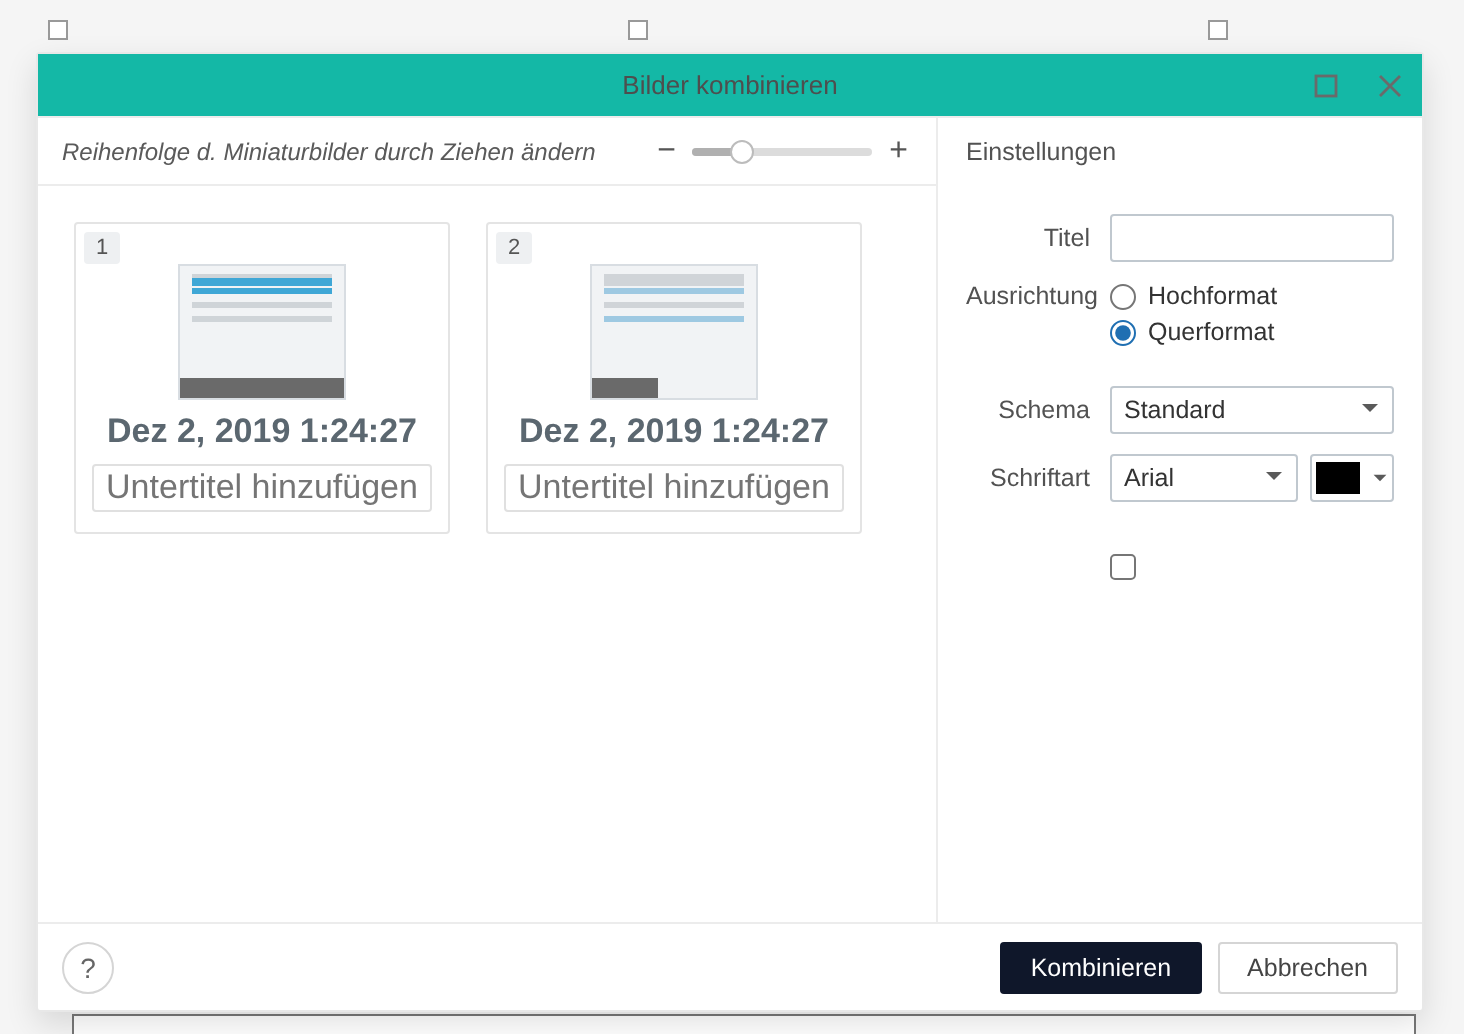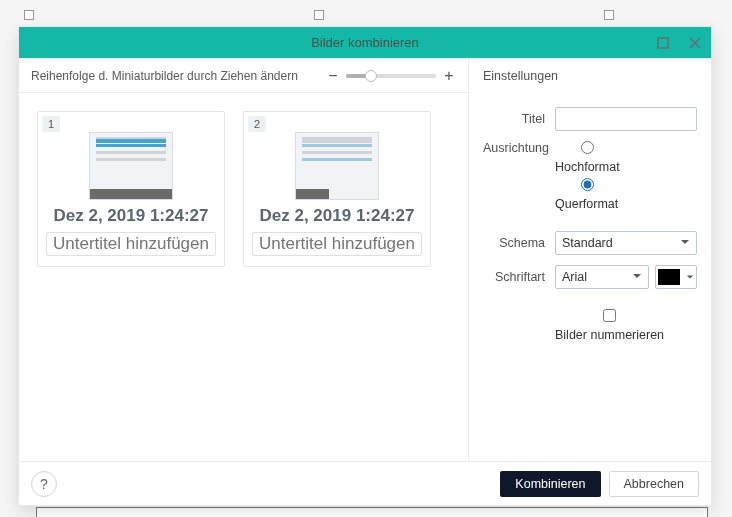--- a/index.html
+++ b/index.html
@@ -34,20 +34,21 @@
     flex:1; display:flex; overflow:hidden;
   }
 
   
   .left {
     width:450px; border-right:1px solid #ececec; display:flex; flex-direction:column;
   }
   .left-header {
     height:34px; display:flex; align-items:center; padding:0 12px;
     border-bottom:1px solid #ececec;
+    font-style:italic;
   }
   .left-header .hint { flex:1; font-size:12px; color:#5a5a5a; }
   .zoom { display:flex; align-items:center; gap:6px; }
   .zoom .btn { width:14px; text-align:center; color:#555; font-size:16px; line-height:1; cursor:pointer; user-select:none;}
   .slider {
     width:90px; height:4px; background:#dcdcdc; border-radius:2px; position:relative;
   }
   .slider .fill { position:absolute; left:0; top:0; bottom:0; width:28%; background:#b0b0b0; border-radius:2px;}
   .slider .thumb {
     position:absolute; top:50%; left:28%; width:12px; height:12px; border-radius:50%;
@@ -117,21 +118,21 @@
     display:flex; align-items:center; padding:2px; cursor:pointer; background:#fff;
   }
   .swatch .color { width:22px; height:16px; background:#000; }
   .swatch.checker .color {
     background:
       linear-gradient(45deg,#bbb 25%,transparent 25%,transparent 75%,#bbb 75%),
       linear-gradient(45deg,#bbb 25%,#fff 25%,#fff 75%,#bbb 75%);
     background-size:8px 8px; background-position:0 0,4px 4px;
   }
   .swatch .mini-chev { margin-left:auto; }
-  label.radio, label.check { display:flex; gap:6px; cursor:pointer; color:#333; font-size:12.5px;flex-direction:column;}
+  label.radio, label.check { display:flex; align-items:center; gap:6px; cursor:pointer; color:#333; font-size:12.5px;}
   input[type=radio], input[type=checkbox]{ accent-color:#1f6fb2; margin:0;}
 
   
   .footer {
     height:44px; border-top:1px solid #ececec; display:flex; align-items:center;
     padding:0 12px; gap:8px;
   }
   .help {
     width:26px; height:26px; border:1px solid #d5d5d5; border-radius:50%;
     display:flex; align-items:center; justify-content:center; color:#666; font-size:14px;
@@ -277,21 +278,20 @@
       </div>
 
       <div style="height:10px"></div>
 
 
       <div class="row">
         <div class="lab"></div>
         <div class="ctrl">
           <label class="check">
             <input type="checkbox" style="">
-            <span>Bilder nummerieren</span>
           </label>
         </div>
       </div>
     </div>
   </div>
 
   <div class="footer">
     <div class="help">
       <span>?</span>
     </div>

